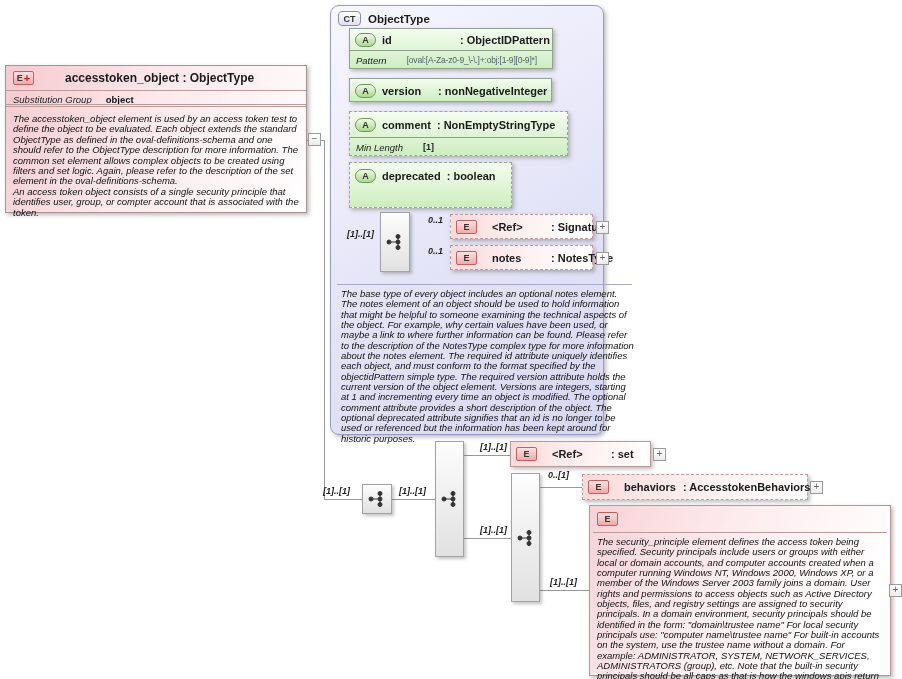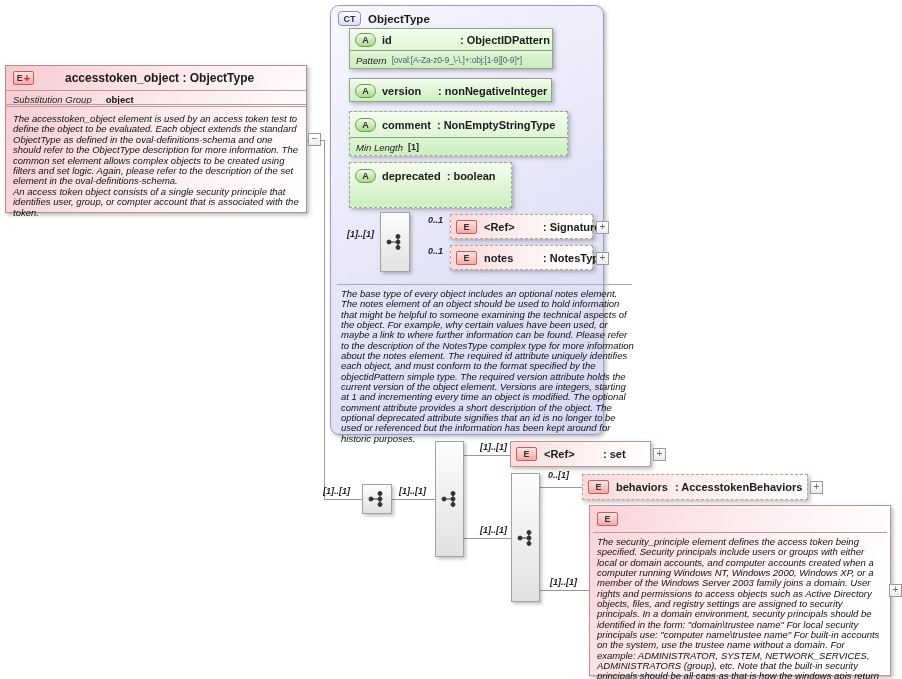--- a/index.html
+++ b/index.html
@@ -37,32 +37,32 @@
   .ct-header{display:flex;align-items:center;gap:7px;padding:5px 7px;}
   .ct-title{font-size:11.5px;font-weight:bold;color:#1a1a1a;}
 
   
   .attr{border:1px solid #93a18f;background:linear-gradient(180deg,#f4fdee 0%,#cdeec0 100%);}
   .attr.opt{border-style:dashed;border-color:#9aa89a;}
   .attr-head{display:flex;align-items:center;gap:6px;padding:3px 5px;height:15px;}
   .nm,.tp{font-size:11px;font-weight:bold;color:#1a1a1a;white-space:nowrap;}
   .w72{display:inline-block;min-width:72px;}
   .w52{display:inline-block;min-width:52px;}
-  .facet{display:flex;align-items:center;gap:5px;border-top:1px solid #8e9e8a;
+  .facet{display:flex;align-items:center;gap:20px;border-top:1px solid #8e9e8a;
          padding:3px 6px;height:12px;}
   .facet-label{font-style:italic;font-size:9.5px;color:#222;white-space:nowrap;}
   .facet-value{font-size:9px;color:#222;font-weight:bold;white-space:nowrap;}
   .facet-value.pattern{font-weight:normal;font-size:8.5px;color:#55606e;letter-spacing:-0.2px;}
   .subst-value{font-size:9.5px;font-weight:bold;color:#111;}
 
   
   .el{border:1px solid #b89898;background:linear-gradient(100deg,#fbd9d9 0%,#fdeeee 45%,#ffffff 100%);
       display:flex;align-items:center;gap:7px;padding:0 5px;}
   .el.opt{border-style:dashed;border-color:#bf9d9d;}
-  .el .nm{font-size:11px;}
+  .el .nm{font-size:11px;margin-left:8px;}
 
   
   .bigel{border:1px solid #bd9494;background:linear-gradient(120deg,#f8d2d7 0%,#fdecee 40%,#ffffff 85%);}
   .bigel-head{display:flex;align-items:center;gap:8px;padding:5px 7px;height:16px;}
   .bigel-title{font-size:11.5px;font-weight:bold;color:#1a1a1a;white-space:nowrap;}
   .bigel-sep{height:1px;background:#bb9a9a;margin:0 3px;}
 
   
   .conn{position:absolute;z-index:2;border:1px solid #a2a2a2;
         background:linear-gradient(180deg,#fdfdfd 0%,#e1e1e1 100%);

